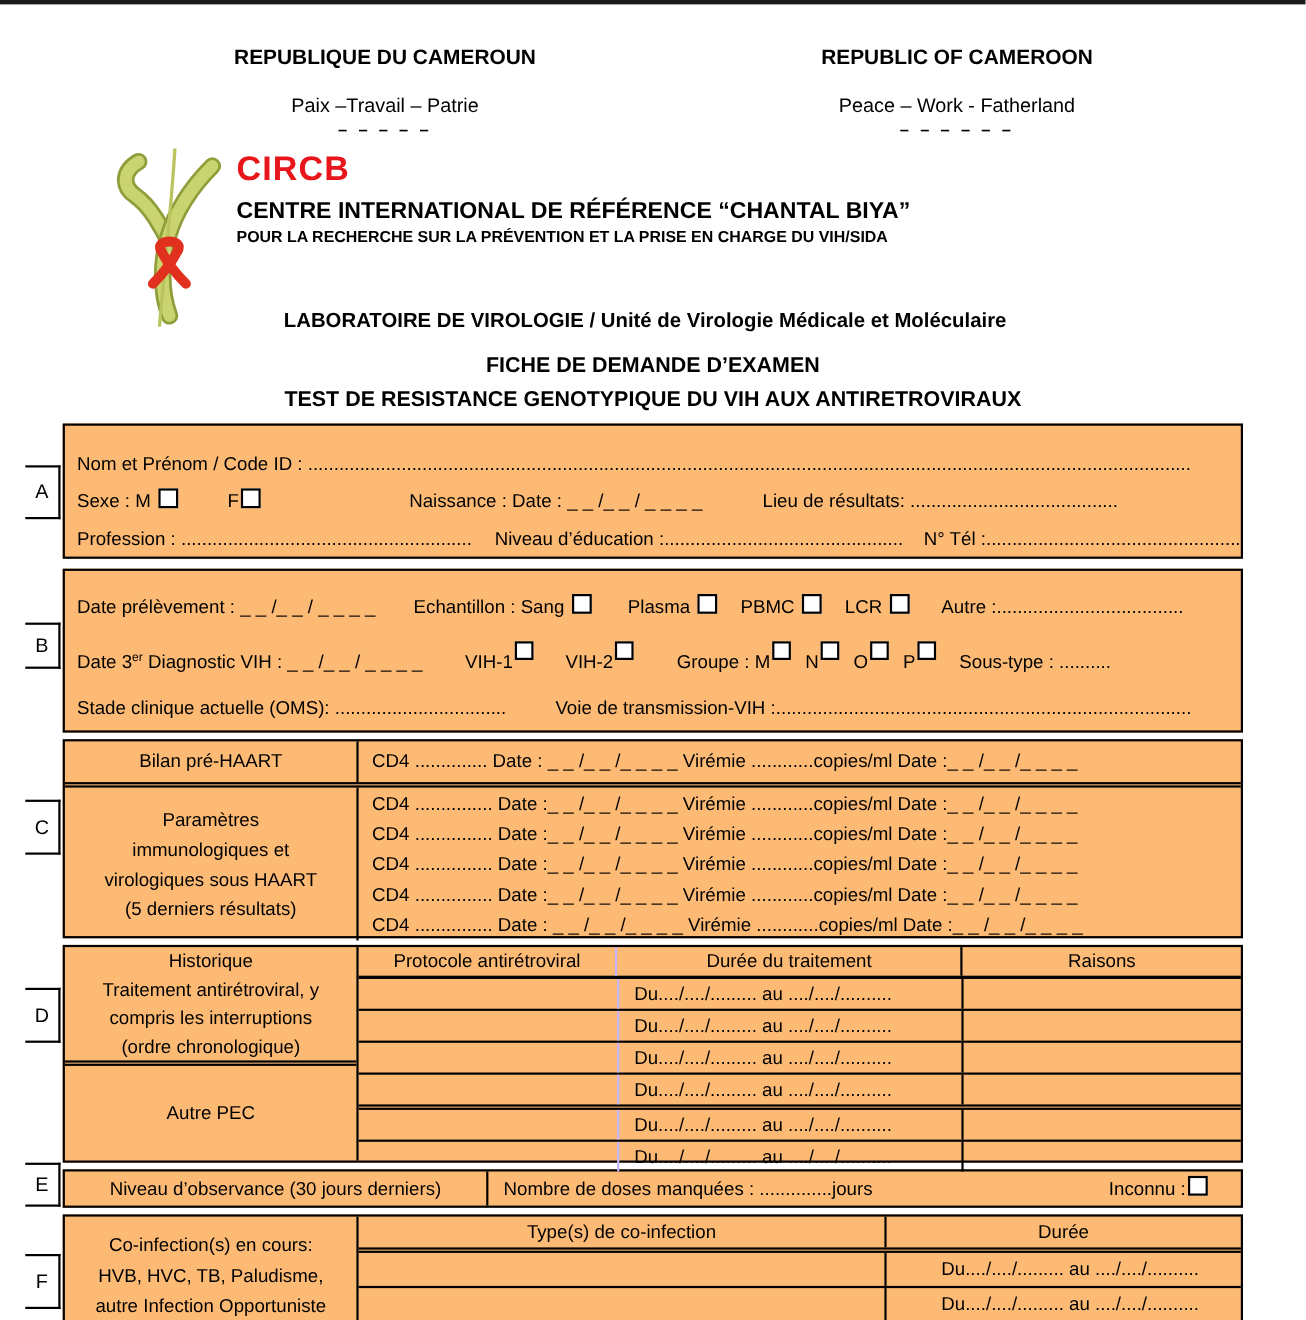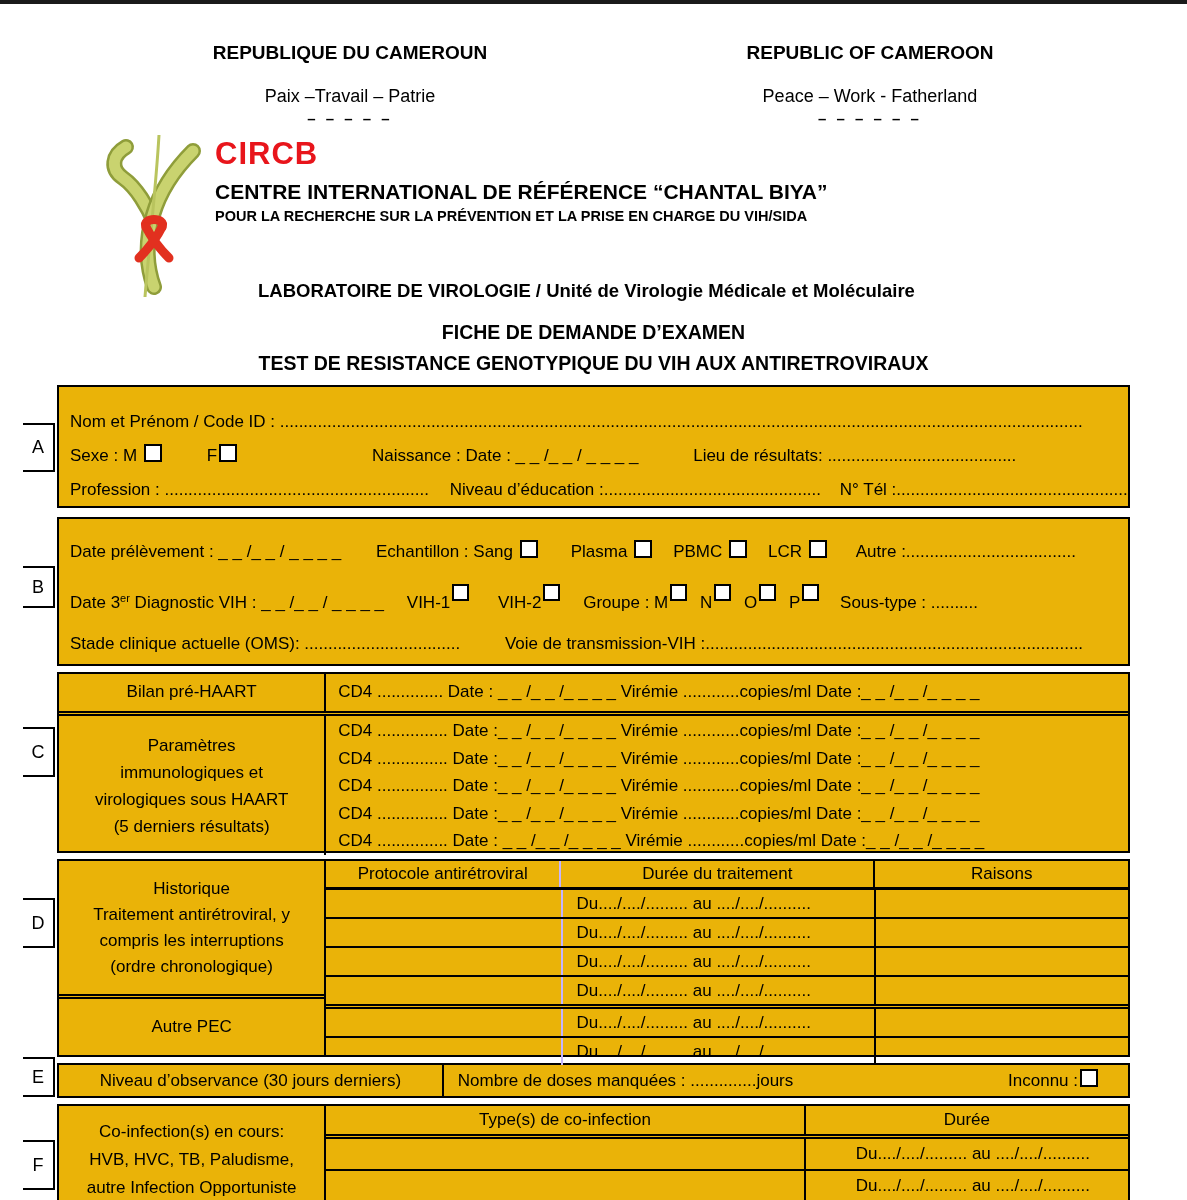--- a/index.html
+++ b/index.html
@@ -23,57 +23,57 @@
   .org{position:absolute;left:215px;top:136px;width:770px;}
   .org-acronym{color:#e8151b;font-weight:bold;font-size:31px;letter-spacing:1px;}
   .org-name{font-weight:bold;font-size:21px;margin-top:8px;white-space:nowrap;}
   .org-mission{font-weight:bold;font-size:14.5px;margin-top:4px;white-space:nowrap;}
   .org-lab{position:absolute;left:258px;top:280px;font-weight:bold;font-size:18.5px;white-space:nowrap;}
 
   .title{position:absolute;left:0;top:317px;width:1187px;text-align:center;font-weight:bold;font-size:19.5px;line-height:31px;}
 
   
   .form{position:absolute;left:57px;top:385px;width:1073px;font-size:17px;}
-  .box{border:2px solid #000;box-sizing:border-box;background:#eab308;}
+  .box{border:2px solid #000;box-sizing:border-box;background:#fdba74;}
   .row{white-space:nowrap;overflow:hidden;}
   .flex{display:flex;justify-content:center;}
 
   
   .box-a{height:123px;padding:18px 0 0 11px;margin-bottom:9px;}
   .box-a .row{height:34px;line-height:34px;}
 
   
   .box-b{height:149px;padding:10px 0 0 11px;margin-bottom:6px;}
   .box-b .row{height:46px;line-height:46px;}
 
   
   .cb{display:inline-block;width:14px;height:14px;border:2px solid #000;margin-left:7px;vertical-align:-1px;background:#fff;}
   .cb-tight{margin-left:2px;}
   .cb-sup{vertical-align:7px;width:13px;height:13px;}
   sup.er{font-size:11px;vertical-align:6px;}
 
   .ml130{margin-left:130px;} .ml50{margin-left:50px;} .ml40{margin-left:40px;}
   .ml30{margin-left:30px;} .ml28{margin-left:28px;} .ml24{margin-left:24px;}
-  .ml18{margin-left:18px;} .ml16{margin-left:16px;} .ml14{margin-left:14px;} .ml8{margin-left:8px;}
+  .ml18{margin-left:34px;} .ml16{margin-left:16px;} .ml14{margin-left:14px;} .ml8{margin-left:8px;}
 
   
   .box-c{height:181px;margin-bottom:6px;}
   .c-row1{border-bottom:5px double #000;height:37px;}
   .c-left{width:25%;border-right:2px solid #000;text-align:center;box-sizing:border-box;}
   .c-right{flex:1;padding-left:12px;white-space:nowrap;overflow:hidden;}
   .c-row1 .c-left,.c-row1 .c-right{line-height:35px;}
   .c-row2{height:139px;}
   .c-param{display:flex;flex-direction:column;justify-content:center;line-height:27px;}
   .c-line{line-height:27.6px;}
   .c-row2 .c-right{padding-top:1px;}
 
   
   .box-d{height:198px;margin-bottom:6px;}
   .d-left{width:25%;border-right:2px solid #000;box-sizing:border-box;display:flex;flex-direction:column;}
-  .d-hist{height:133px;display:flex;flex-direction:column;justify-content:center;text-align:center;line-height:26px;}
+  .d-hist{height:103px;display:flex;flex-direction:column;justify-content:center;text-align:center;line-height:26px;}
   .d-pec{border-top:5px double #000;flex:1;display:flex;align-items:center;justify-content:center;}
   .d-right{flex:1;display:flex;flex-direction:column;}
   .d-hrow{display:flex;height:27px;border-bottom:3px solid #000;}
   .d-hcell{text-align:center;line-height:26px;box-sizing:border-box;}
   .d-c1{width:29.3%;border-right:2px solid #c4b5fd;}
   .d-c2{width:39.2%;border-right:2px solid #000;}
   .d-c3{width:31.5%;}
   .d-row{display:flex;height:27px;border-bottom:2px solid #000;}
   .d-row.last{border-bottom:5px double #000;height:28px;}
   .d-row.pec1{border-bottom:2px solid #000;height:29px;}

